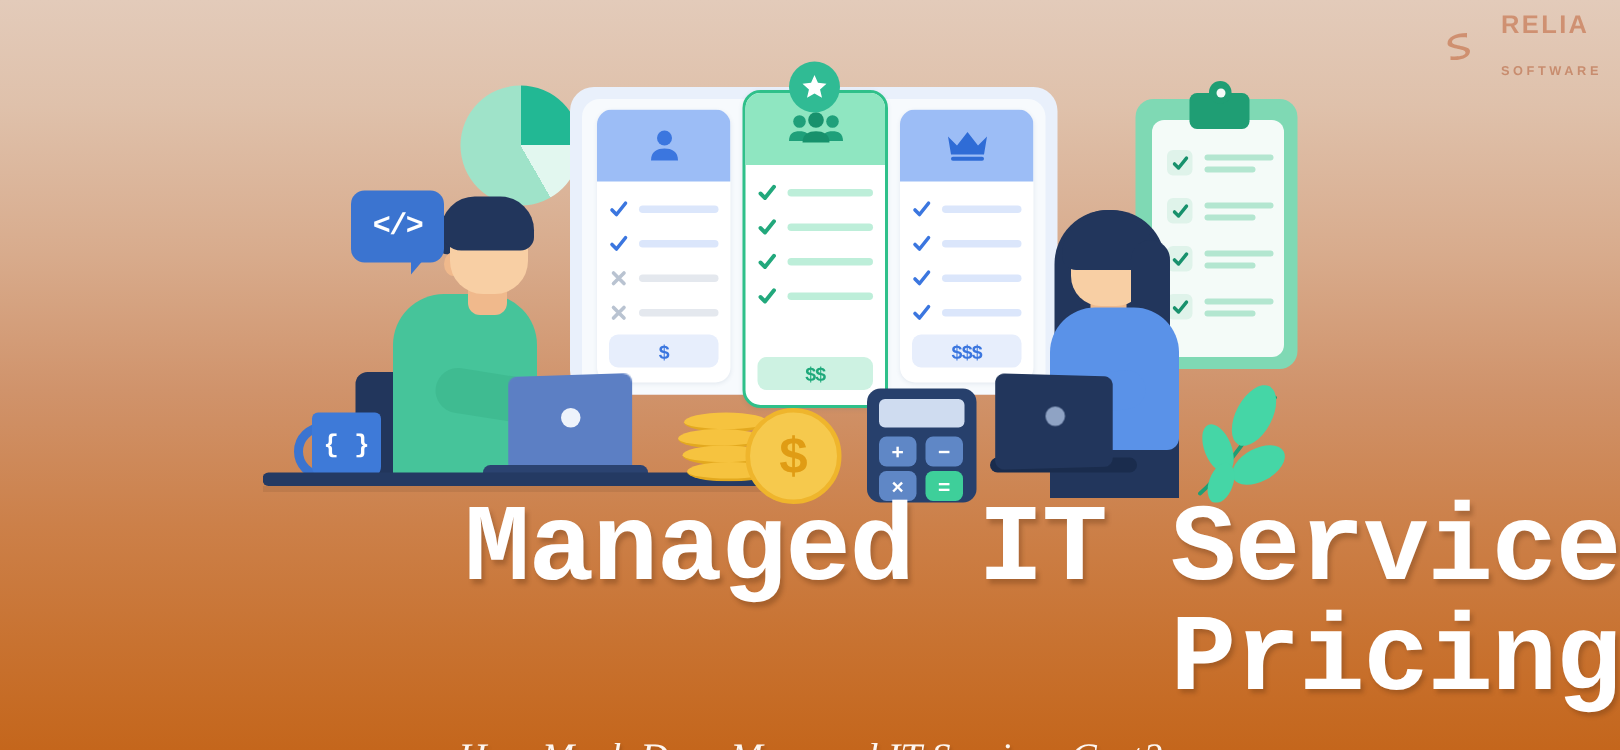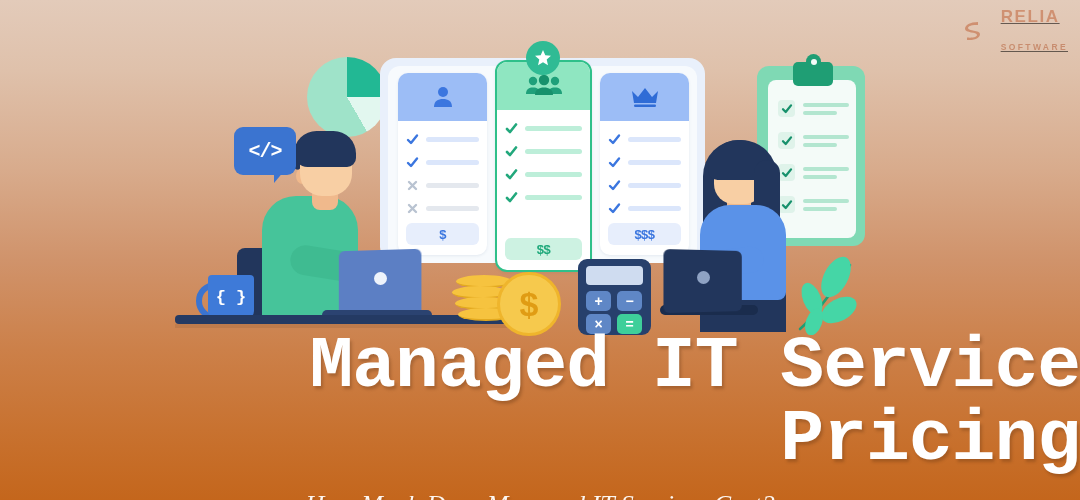--- a/index.html
+++ b/index.html
@@ -7,21 +7,21 @@
     width:1080px;height:500px;overflow:hidden;
     font-family:"Liberation Sans",sans-serif;
     background:#d8c0ae;
   }
   #stage{
     position:relative;width:1080px;height:500px;overflow:hidden;
     background:linear-gradient(180deg,#e3cbba 0%,#dfc1ab 14%,#d8ab8c 34%,#d0936b 52%,#cc8049 70%,#c87230 86%,#c4661c 100%);
   }
 
   
-  #logo{position:absolute;top:8px;right:12px;display:flex;align-items:center;gap:18px;opacity:.55;text-decoration:underline;}
+  #logo{position:absolute;top:8px;right:12px;display:flex;align-items:center;gap:18px;opacity:.55;}
   #logo .mark{width:22px;height:22px;position:relative;}
   #logo .word{display:flex;flex-direction:column;line-height:1;}
   #logo .w1{font-size:17px;font-weight:700;letter-spacing:1.6px;color:#c1643a;}
   #logo .w2{font-size:8.5px;font-weight:700;letter-spacing:2.4px;color:#b5603a;margin-top:18px;}
 
   
   .ab{position:absolute;}
 
   
   #pie{left:307px;top:57px;width:80px;height:80px;border-radius:50%;

